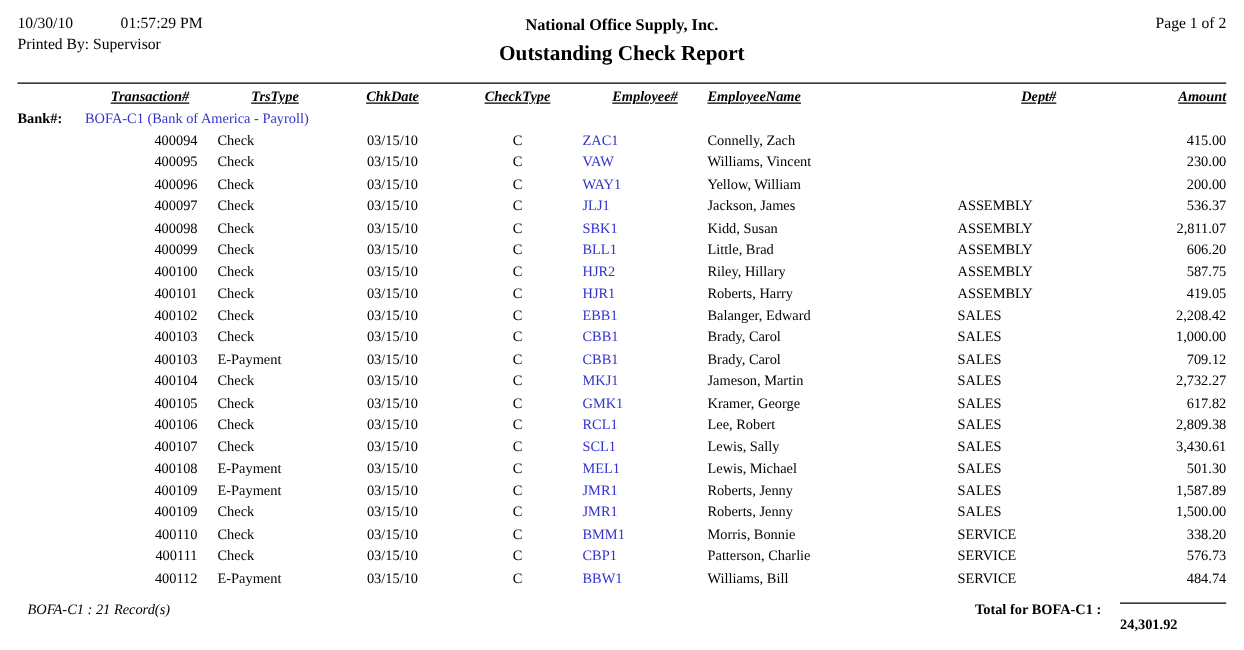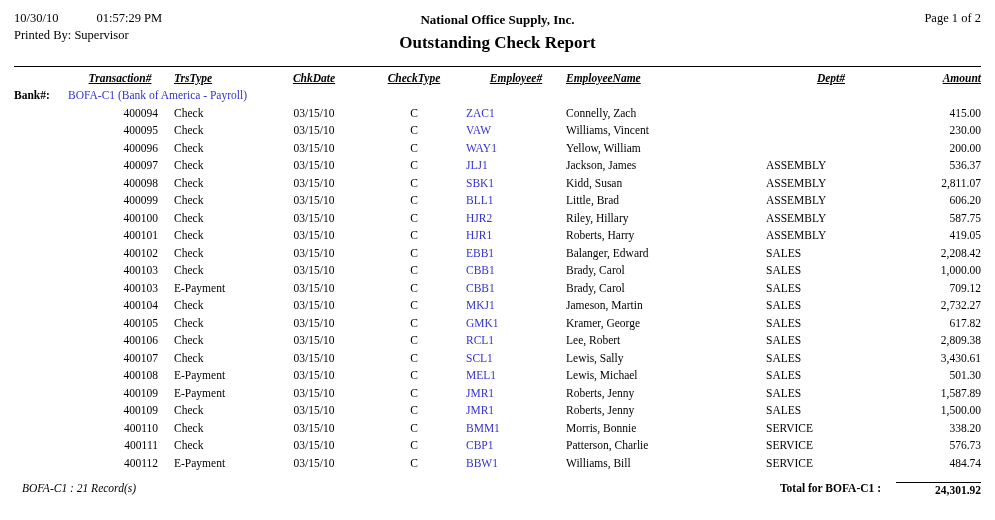--- a/index.html
+++ b/index.html
@@ -99,21 +99,21 @@
   .c-trans  { width: 108px; text-align: right; padding-right: 16px !important; }
   .c-trstype{ width: 92px;  text-align: left; }
   .c-chkdate{ width: 96px;  text-align: center; }
   .c-chktype{ width: 104px; text-align: center; }
   .c-emp    { width: 100px; text-align: left; }
   .c-empname{ width: 200px; text-align: left; }
   .c-dept   { width: 130px; text-align: left; }
   .c-amt    { width: 85px;  text-align: right; }
 
   th.c-trans   { text-align: center; padding-right: 0 !important; }
-  th.c-trstype { }
+  th.c-trstype { text-align: center; }
   th.c-emp     { text-align: center; }
   th.c-empname { text-align: left; padding-left: 0; }
   th.c-dept    { text-align: center; }
   th.c-amt     { }
 
   .blue {
     color: #3333cc;
   }
   .bankrow td {
     padding-top: 1px;
@@ -142,24 +142,23 @@
     right: 100px;
     top: 0;
     font-weight: bold;
     font-size: 11.5px;
   }
   .group-footer .tot-value {
     position: absolute;
     right: 0;
     top: 0;
     width: 85px;
-    text-align: right;
     font-weight: bold;
     border-top: 1px solid #000;
-    padding-top: 1px;
+    padding-top: 11px;
   }
 </style>
 </head>
 <body>
 
 <div class="page">
 
   <div class="doc-header">
     <div class="hdr-left">
       <div class="row1">

